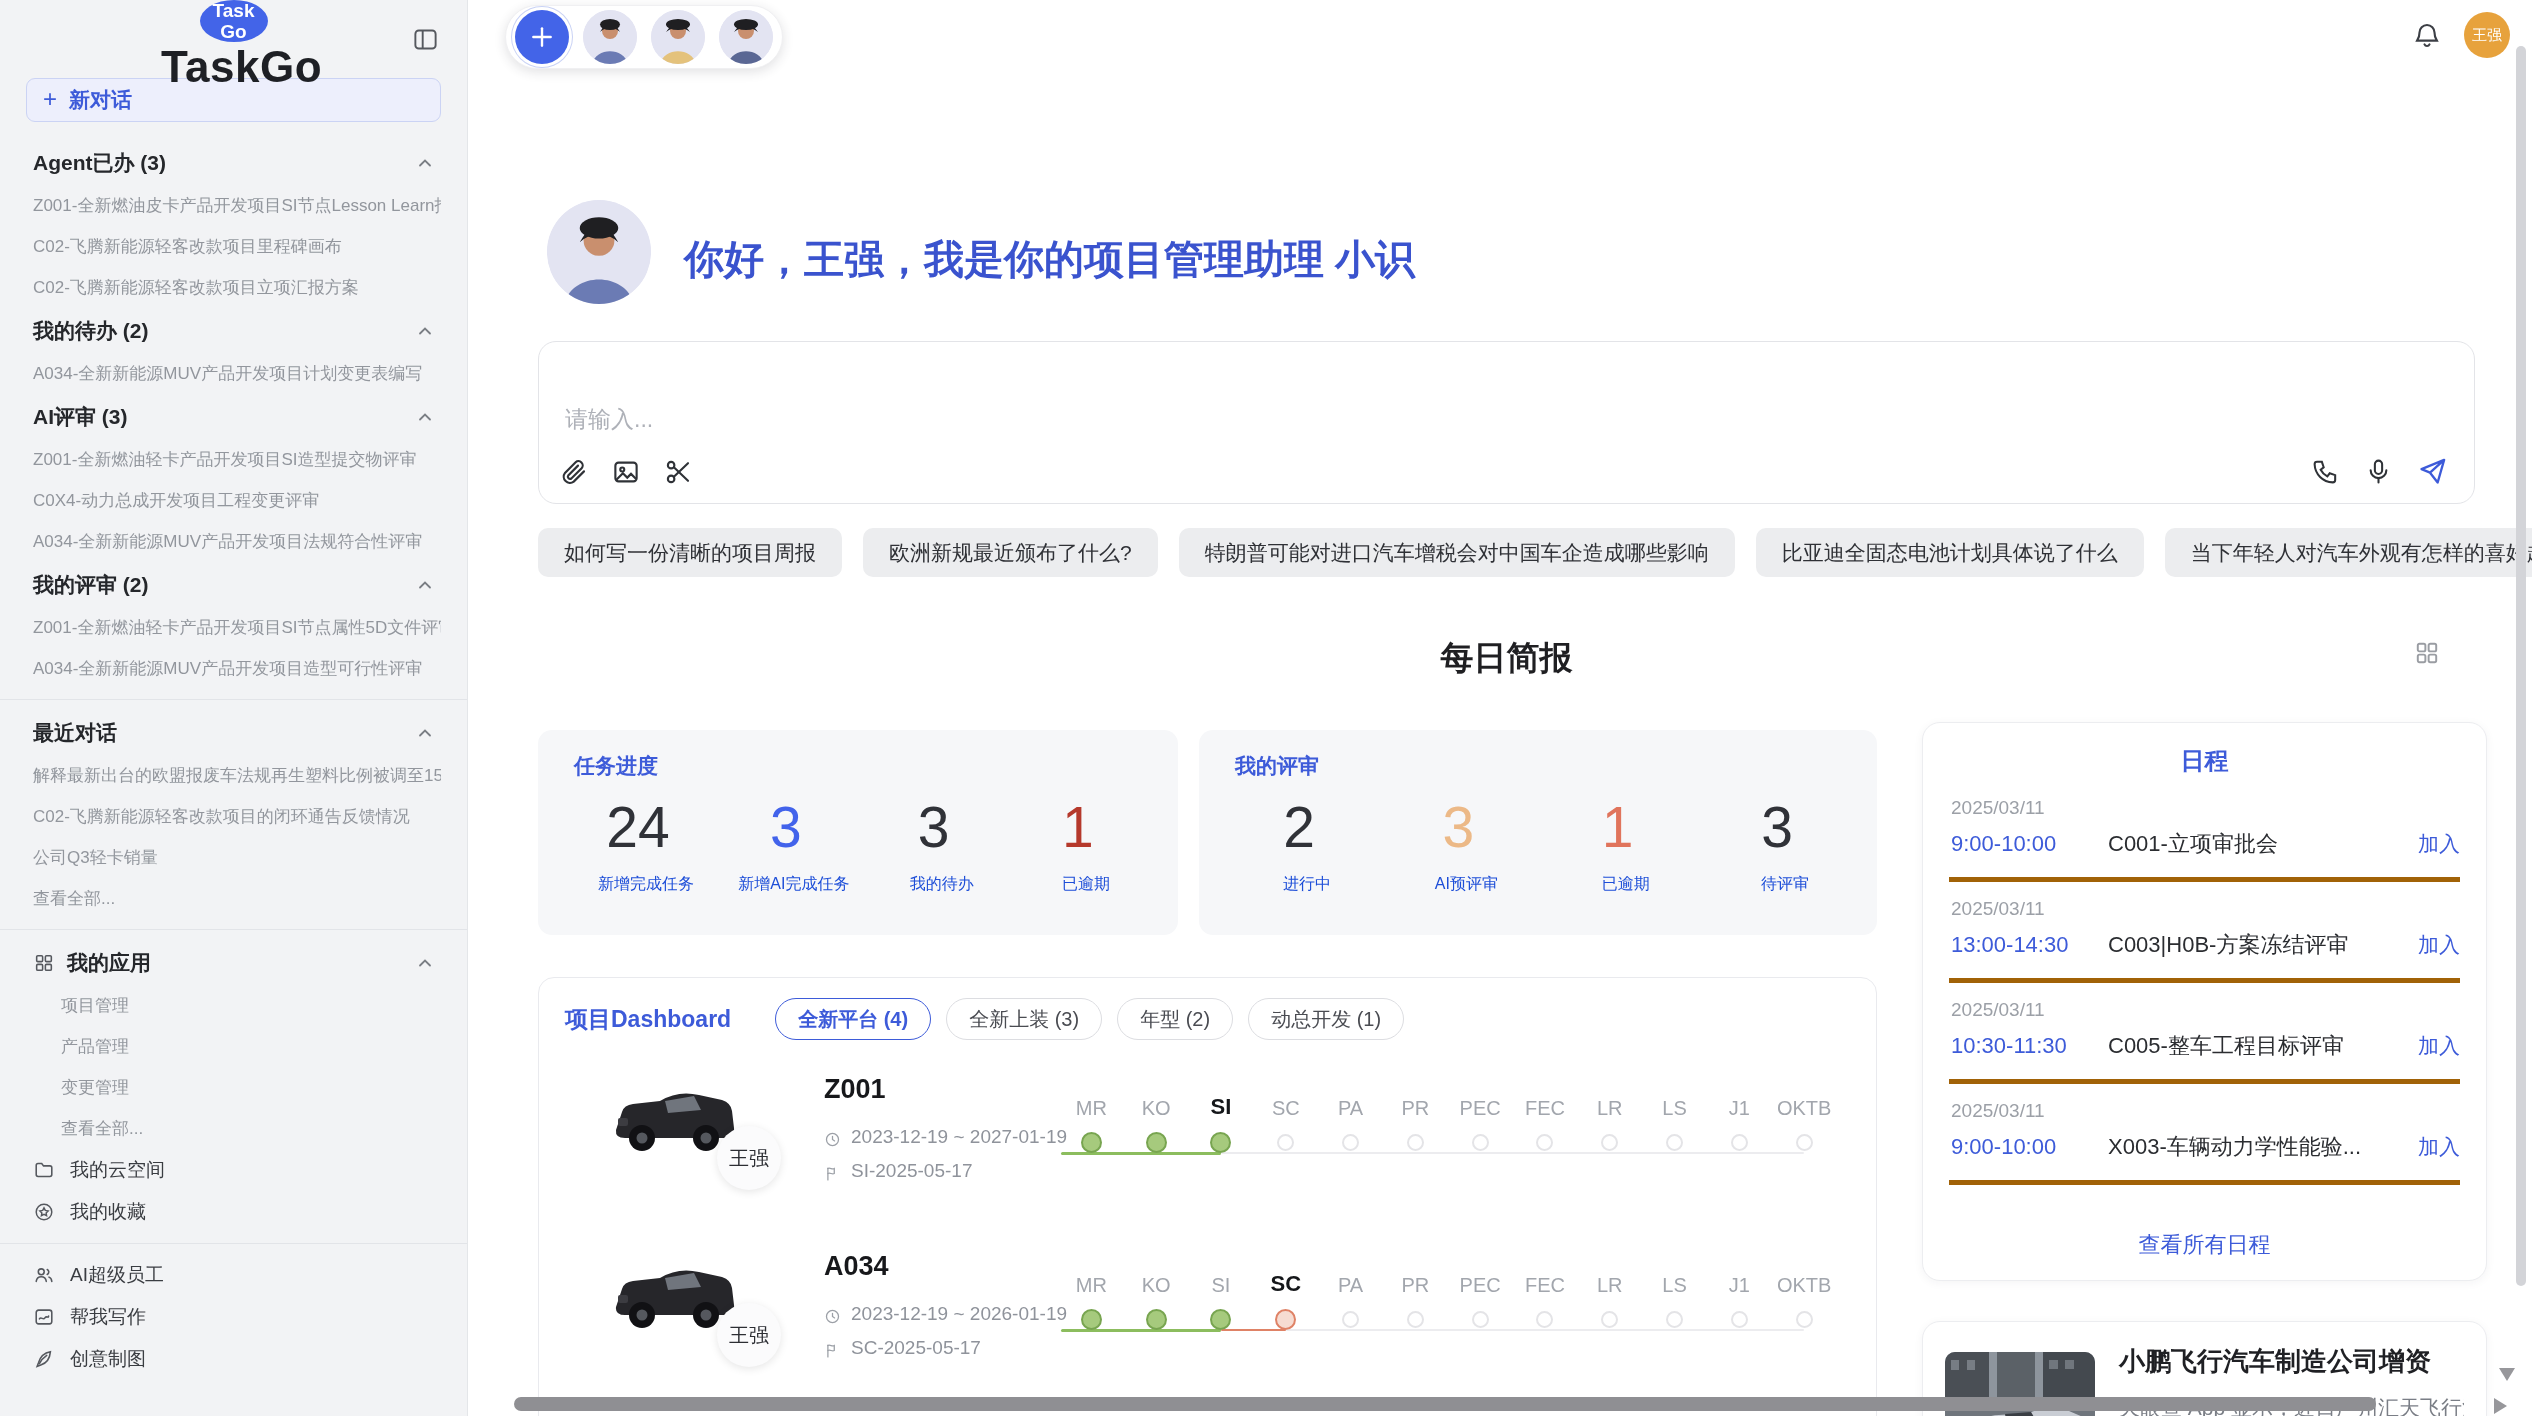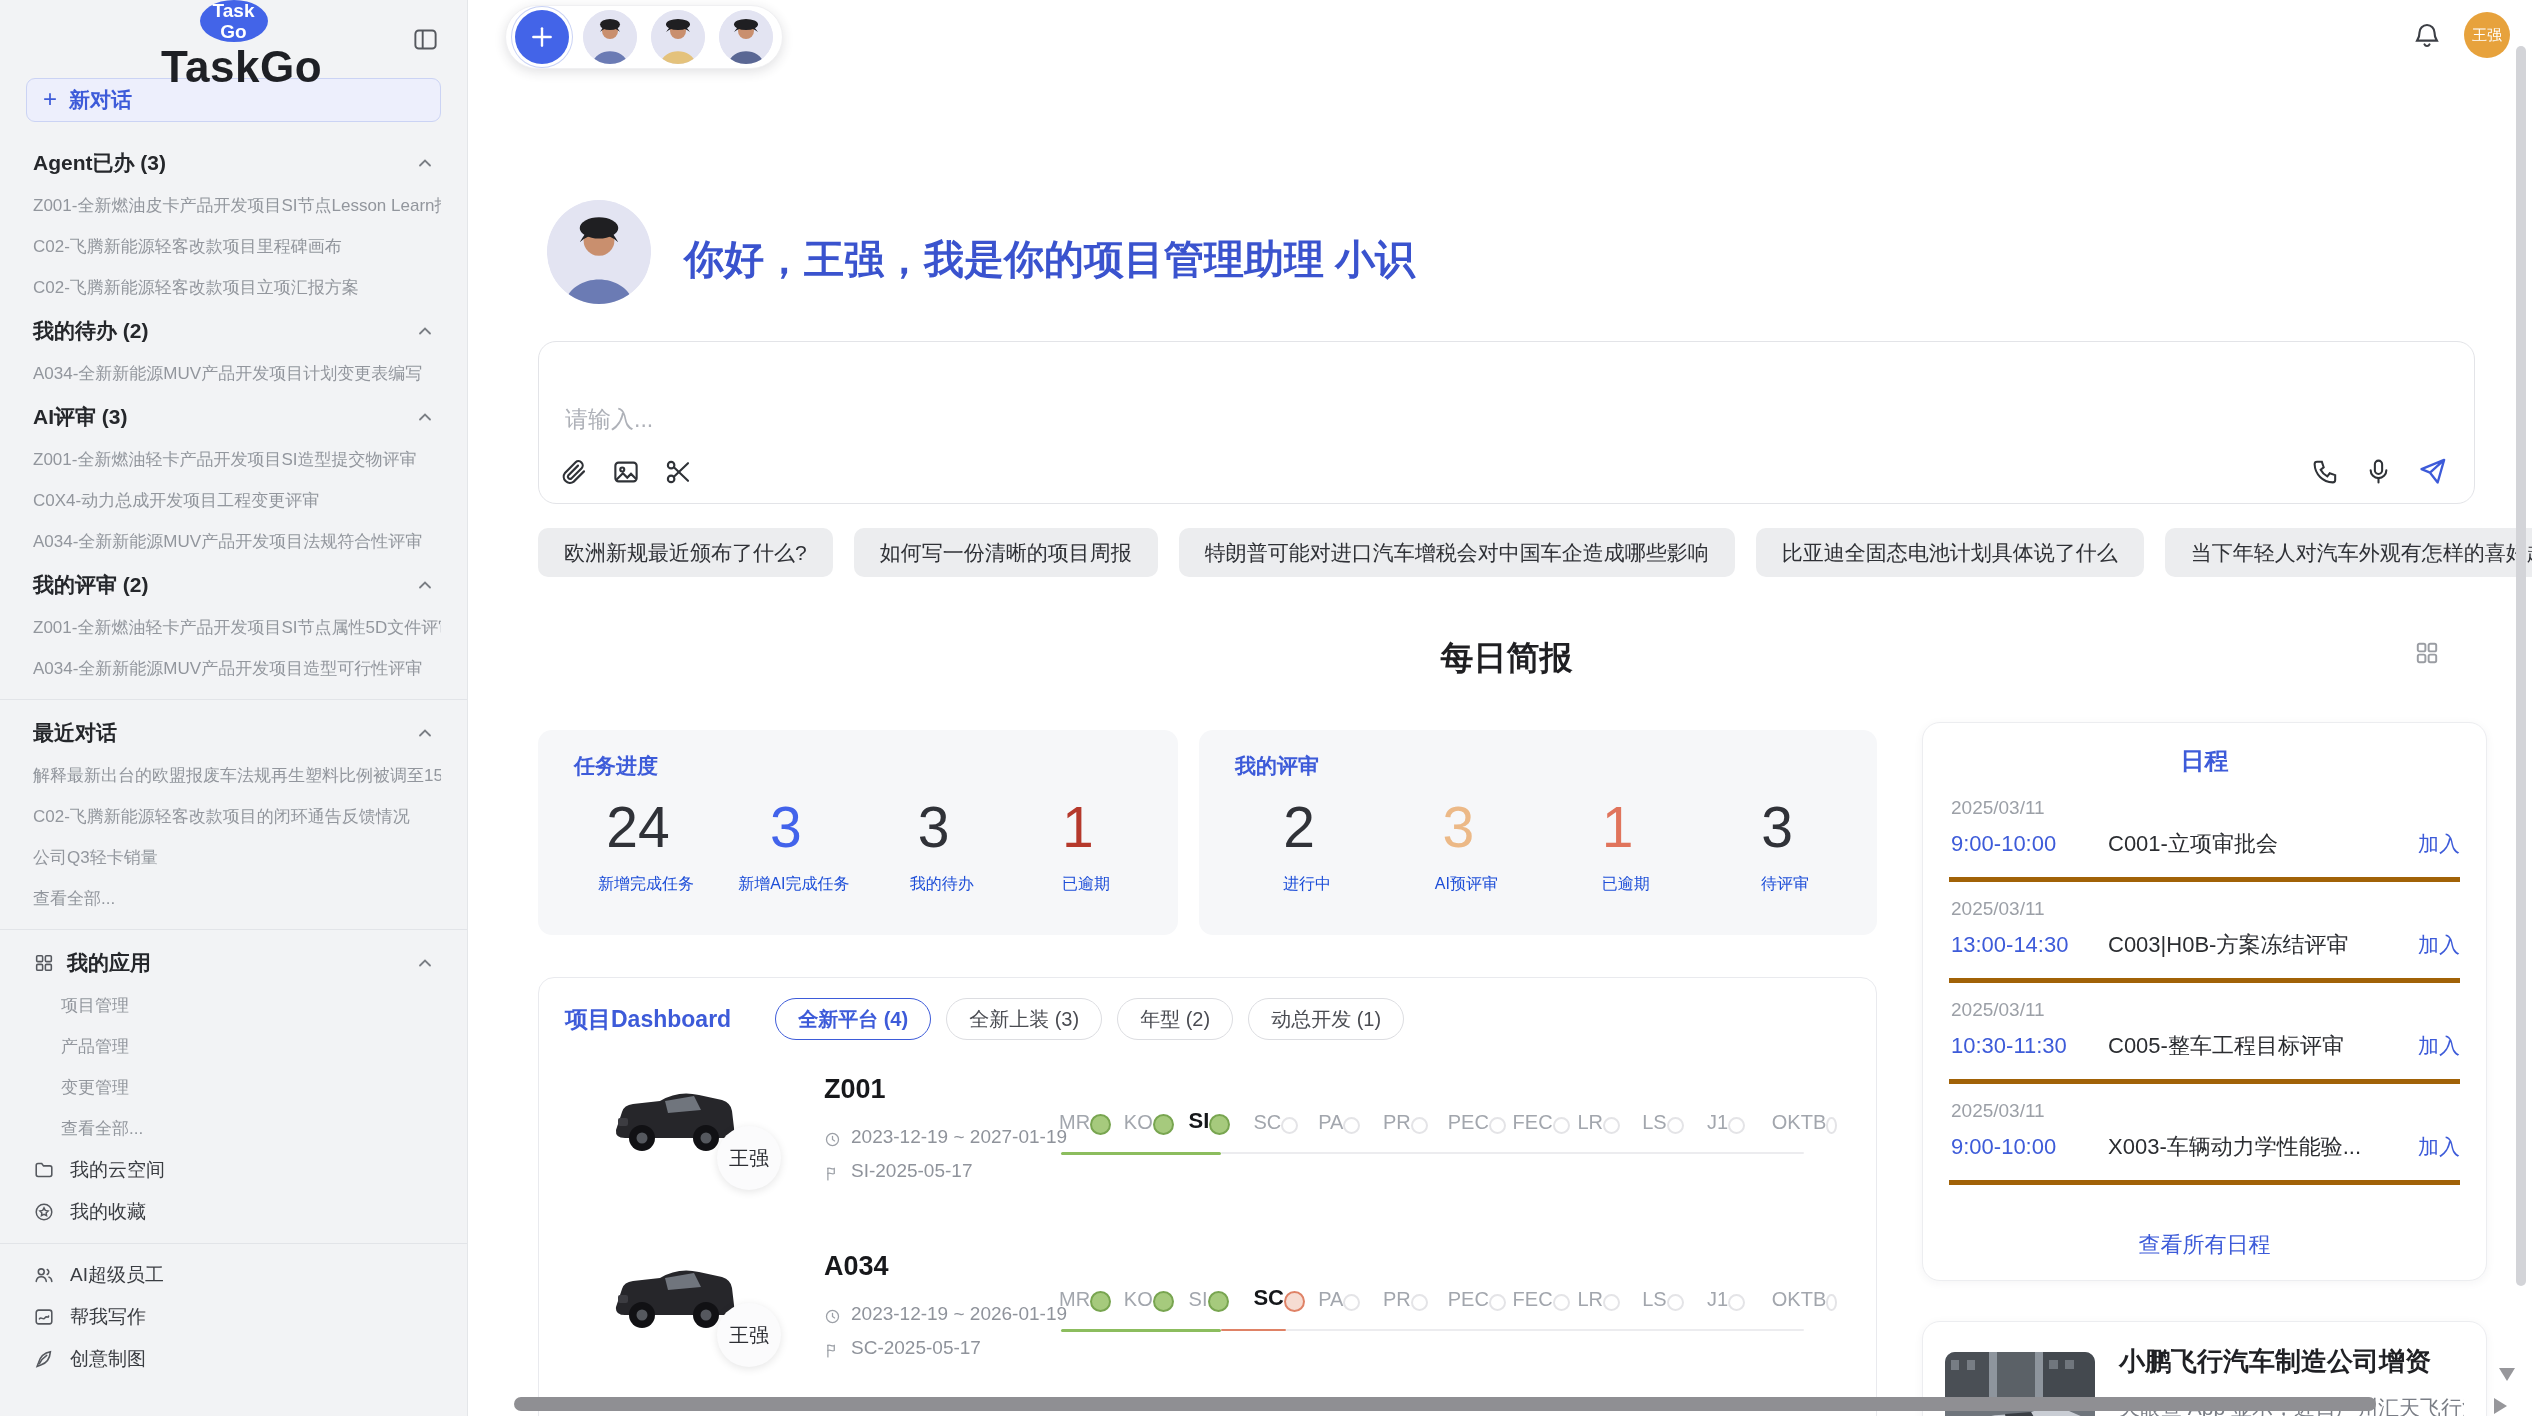--- a/index.html
+++ b/index.html
@@ -87,21 +87,21 @@
   .proj .car { position:absolute; left:63px; top:0; width:140px; height:96px; }
   .owner-badge { position:absolute; left:178px; top:56px; width:64px; height:64px; border-radius:50%;
                  background:#FBFBFC; box-shadow:0 2px 8px rgba(0,0,0,.10); display:flex; align-items:center;
                  justify-content:center; font-size:20px; color:#2C2E33; }
   .proj .code { position:absolute; left:285px; top:4px; font-size:27px; font-weight:700; color:#17181B; }
   .pmeta { position:absolute; left:285px; display:flex; align-items:flex-end; gap:10px;
            font-size:19px; color:#8F939B; white-space:nowrap; }
   .track { position:absolute; left:520px; top:20px; width:778px; height:110px; }
   .tr-line { position:absolute; top:62px; height:3px; border-radius:2px; }
   .tr-cols { position:absolute; left:0; top:0; width:778px; display:flex; }
-  .tr-col { width:64.8px; display:flex; flex-direction:row; align-items:center;margin-top:12px; }
+  .tr-col { width:64.8px; display:flex; flex-direction:column; align-items:center; }
   .tr-col .lb { height:30px; font-size:20px; color:#A2A6AD; display:flex; align-items:flex-end; }
   .tr-col .lb.cur { font-size:22px; color:#15171A; font-weight:700; }
   .dot { margin-top:12px; border-radius:50%; background:#fff; }
   .dot.pend { width:17px; height:17px; border:2px solid #E4E4E7; margin-top:14px; }
   .dot.done { width:21px; height:21px; background:#A6CA7D; border:2px solid #78A550; }
   .dot.due  { width:21px; height:21px; background:#F6DCD2; border:2px solid #DF8266; }
 
   
   .sched { position:absolute; left:1922px; top:722px; width:565px; height:559px; background:#fff;
            border:1px solid #ECEDF0; border-radius:18px; box-shadow:0 2px 10px rgba(40,44,60,.05);
@@ -377,22 +377,22 @@
       </span>
       <span class="icon">
         <svg width="31" height="31" viewBox="0 0 24 24" fill="none" stroke="#3D5BD9" stroke-width="1.8" stroke-linejoin="round">
             <path d="M21 3L3.5 10.2l6.6 2.7L21 3zM21 3l-5 17.5-5.9-7.6L21 3z"></path>
           </svg>
       </span>
     </div>
   </div>
 
   <div class="chips" id="chips">
+      <div class="chip">如何写一份清晰的项目周报</div>
       <div class="chip">欧洲新规最近颁布了什么?</div>
-      <div class="chip">如何写一份清晰的项目周报</div>
       <div class="chip">特朗普可能对进口汽车增税会对中国车企造成哪些影响</div>
       <div class="chip">比亚迪全固态电池计划具体说了什么</div>
       <div class="chip">当下年轻人对汽车外观有怎样的喜好趋势</div>
     </div>
 
   <div class="brief-title">每日简报</div>
   <span class="brief-grid icon">
     <svg width="26" height="26" viewBox="0 0 24 24" fill="none" stroke="#9A9DA3" stroke-width="1.8">
         <rect x="3.5" y="3.5" width="7" height="7" rx="1.5"></rect>
         <rect x="13.5" y="3.5" width="7" height="7" rx="1.5"></rect>

